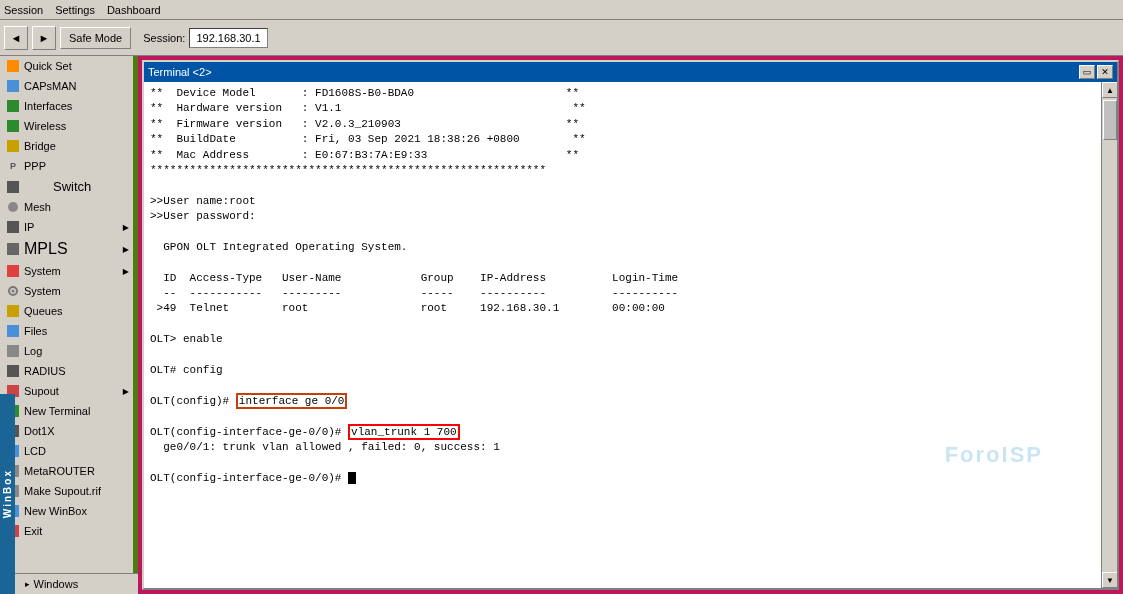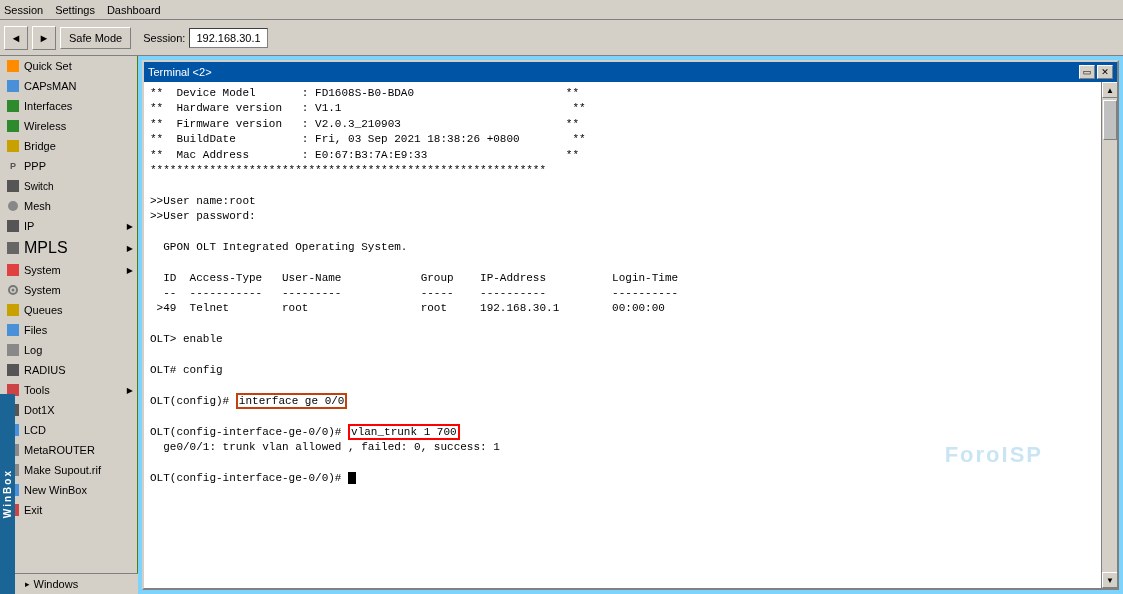--- a/index.html
+++ b/index.html
@@ -81,21 +81,21 @@
     
     .main-layout {
       display: flex;
       height: calc(594px - 56px);
     }
 
     
     .sidebar {
       width: 138px;
       background: #d4d0c8;
-      border-right: 1px solid #4d7c0f;
+      border-right: 5px solid #4d7c0f;
       overflow-y: auto;
       flex-shrink: 0;
     }
     .sidebar-item {
       display: flex;
       align-items: center;
       padding: 3px 6px;
       cursor: pointer;
       font-size: 11px;
       color: #000;
@@ -114,21 +114,21 @@
       margin-right: 4px;
       flex-shrink: 0;
       display: inline-flex;
       align-items: center;
       justify-content: center;
     }
 
     
     .content-area {
       flex: 1;
-      background: #7dd3fc;
+      background: #be185d;
       padding: 4px;
       overflow: hidden;
       position: relative;
     }
 
     
     .terminal-window {
       background: #fff;
       border: 2px solid #808080;
       border-top-color: #d4d0c8;
@@ -337,21 +337,21 @@
           <span style="font-size:9px;font-weight:bold;color:#555">P</span>
         </span>
         <span style="font-size: 11px;">PPP</span>
       </div>
       <div class="sidebar-item">
         <span class="sidebar-icon">
           <svg width="12" height="12">
             <rect width="12" height="12" fill="#555"></rect>
           </svg>
         </span>
-        <span style="font-size: 10px;">Switch</span>
+        <span style="font-size: 13px; margin-left: 29px;">Switch</span>
       </div>
       <div class="sidebar-item">
         <span class="sidebar-icon">
           <svg width="12" height="12">
             <circle cx="6" cy="6" r="5" fill="#888"></circle>
           </svg>
         </span>
         <span style="font-size: 11px;">Mesh</span>
       </div>
       <div class="sidebar-item has-arrow">
@@ -418,21 +418,29 @@
           </svg>
         </span>
         <span style="font-size: 11px;">RADIUS</span>
       </div>
       <div class="sidebar-item has-arrow">
         <span class="sidebar-icon">
           <svg width="12" height="12">
             <rect width="12" height="12" fill="#c44"></rect>
           </svg>
         </span>
-        <span style="font-size: 11px;">Tools</span>
+        <span style="font-size: 11px;">Supout</span>
+      </div>
+      <div class="sidebar-item">
+        <span class="sidebar-icon">
+          <svg width="12" height="12">
+            <rect width="12" height="12" fill="#2d8a2d"></rect>
+          </svg>
+        </span>
+        <span style="font-size: 11px;">New Terminal</span>
       </div>
       <div class="sidebar-item">
         <span class="sidebar-icon">
           <svg width="12" height="12">
             <rect width="12" height="12" fill="#555"></rect>
           </svg>
         </span>
         <span style="font-size: 11px;">Dot1X</span>
       </div>
       <div class="sidebar-item">

